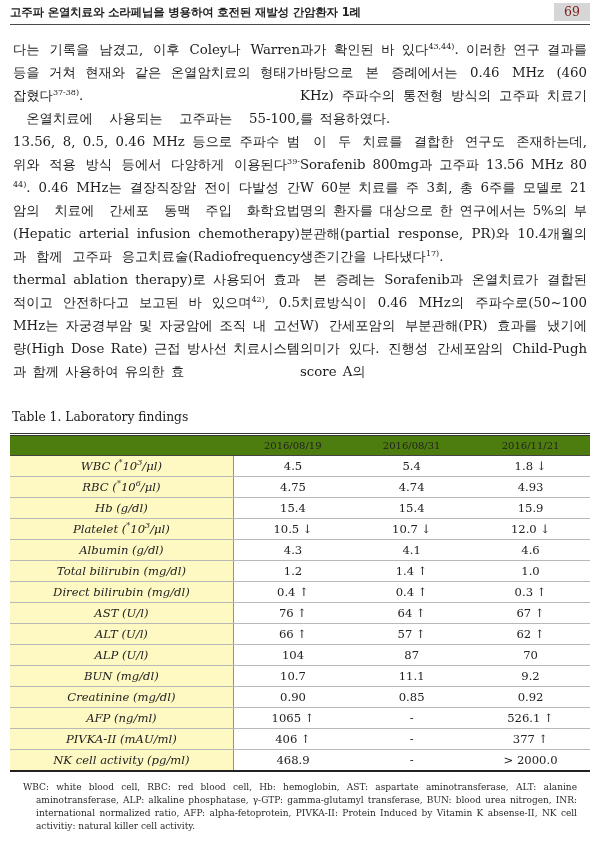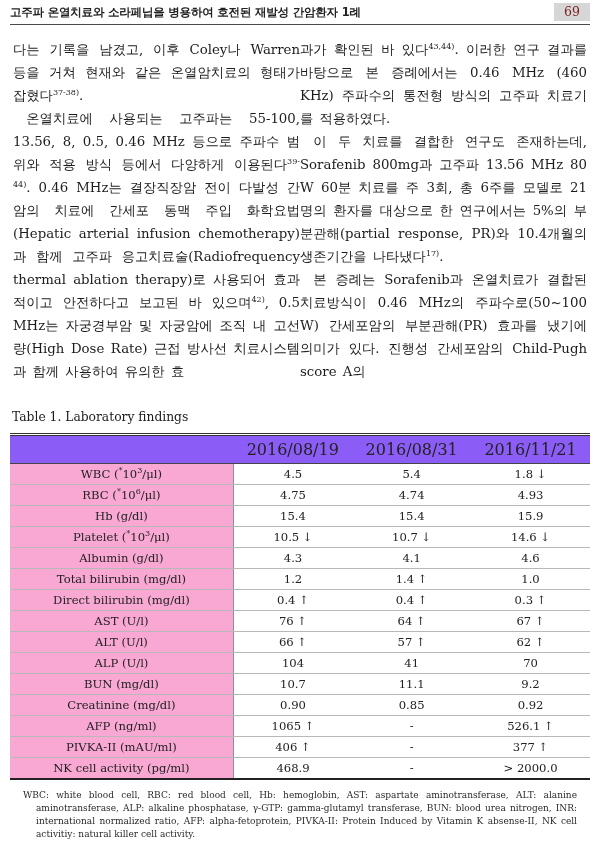--- a/index.html
+++ b/index.html
@@ -39,34 +39,35 @@
   
   .table-section { padding: 0 10px; margin-top: 27px; }
   .table-title { font-size: 12.3px; color: #1c1c1c; margin: 0 0 9px 2px; }
   table.lab {
     width: 100%; border-collapse: collapse;
     border-top: 3px double #333;
     border-bottom: 2.5px solid #222;
     font-size: 11.6px; color: #222;
   }
   table.lab th {
-    background: #8b5cf6; font-weight: normal; text-align: center;
-    padding: 4px 2px; font-size: 16px;
+    background: #4d7c0f; font-weight: normal; text-align: center;
+    padding: 4px 2px; font-size: 10px;
     border-bottom: 1.5px solid #444;
   }
   table.lab th.label-col { width: 38.5%; }
   table.lab td {
     text-align: center; padding: 2.5px 2px;
     border-bottom: 1px solid #b8b8b8;
     height: 21px;
   }
   table.lab tr:last-child td { border-bottom: none; }
   table.lab td.label {
-    background: #f9a8d4;
+    background: #fef9c3;
     border-right: 1px solid #8f8f8f;
+    font-style: italic;
   }
 
   
   .footnote {
     margin: 9px 13px 0 13px;
     font-size: 9px; line-height: 13px; color: #2a2a2a;
     text-align: justify;
     padding-left: 13px; text-indent: -13px;
   }
 </style>
@@ -118,21 +119,21 @@
         <tr>
           <td class="label">Hb (g/dl)</td>
           <td>15.4</td>
           <td>15.4</td>
           <td>15.9</td>
         </tr>
         <tr>
           <td class="label">Platelet (<sup>*</sup>10<sup>3</sup>/μl)</td>
           <td>10.5 ↓</td>
           <td>10.7 ↓</td>
-          <td>14.6 ↓</td>
+          <td>12.0 ↓</td>
         </tr>
         <tr>
           <td class="label">Albumin (g/dl)</td>
           <td>4.3</td>
           <td>4.1</td>
           <td>4.6</td>
         </tr>
         <tr>
           <td class="label">Total bilirubin (mg/dl)</td>
           <td>1.2</td>
@@ -153,21 +154,21 @@
         </tr>
         <tr>
           <td class="label">ALT (U/l)</td>
           <td>66 ↑</td>
           <td>57 ↑</td>
           <td>62 ↑</td>
         </tr>
         <tr>
           <td class="label">ALP (U/l)</td>
           <td>104</td>
-          <td>41</td>
+          <td>87</td>
           <td>70</td>
         </tr>
         <tr>
           <td class="label">BUN (mg/dl)</td>
           <td>10.7</td>
           <td>11.1</td>
           <td>9.2</td>
         </tr>
         <tr>
           <td class="label">Creatinine (mg/dl)</td>

